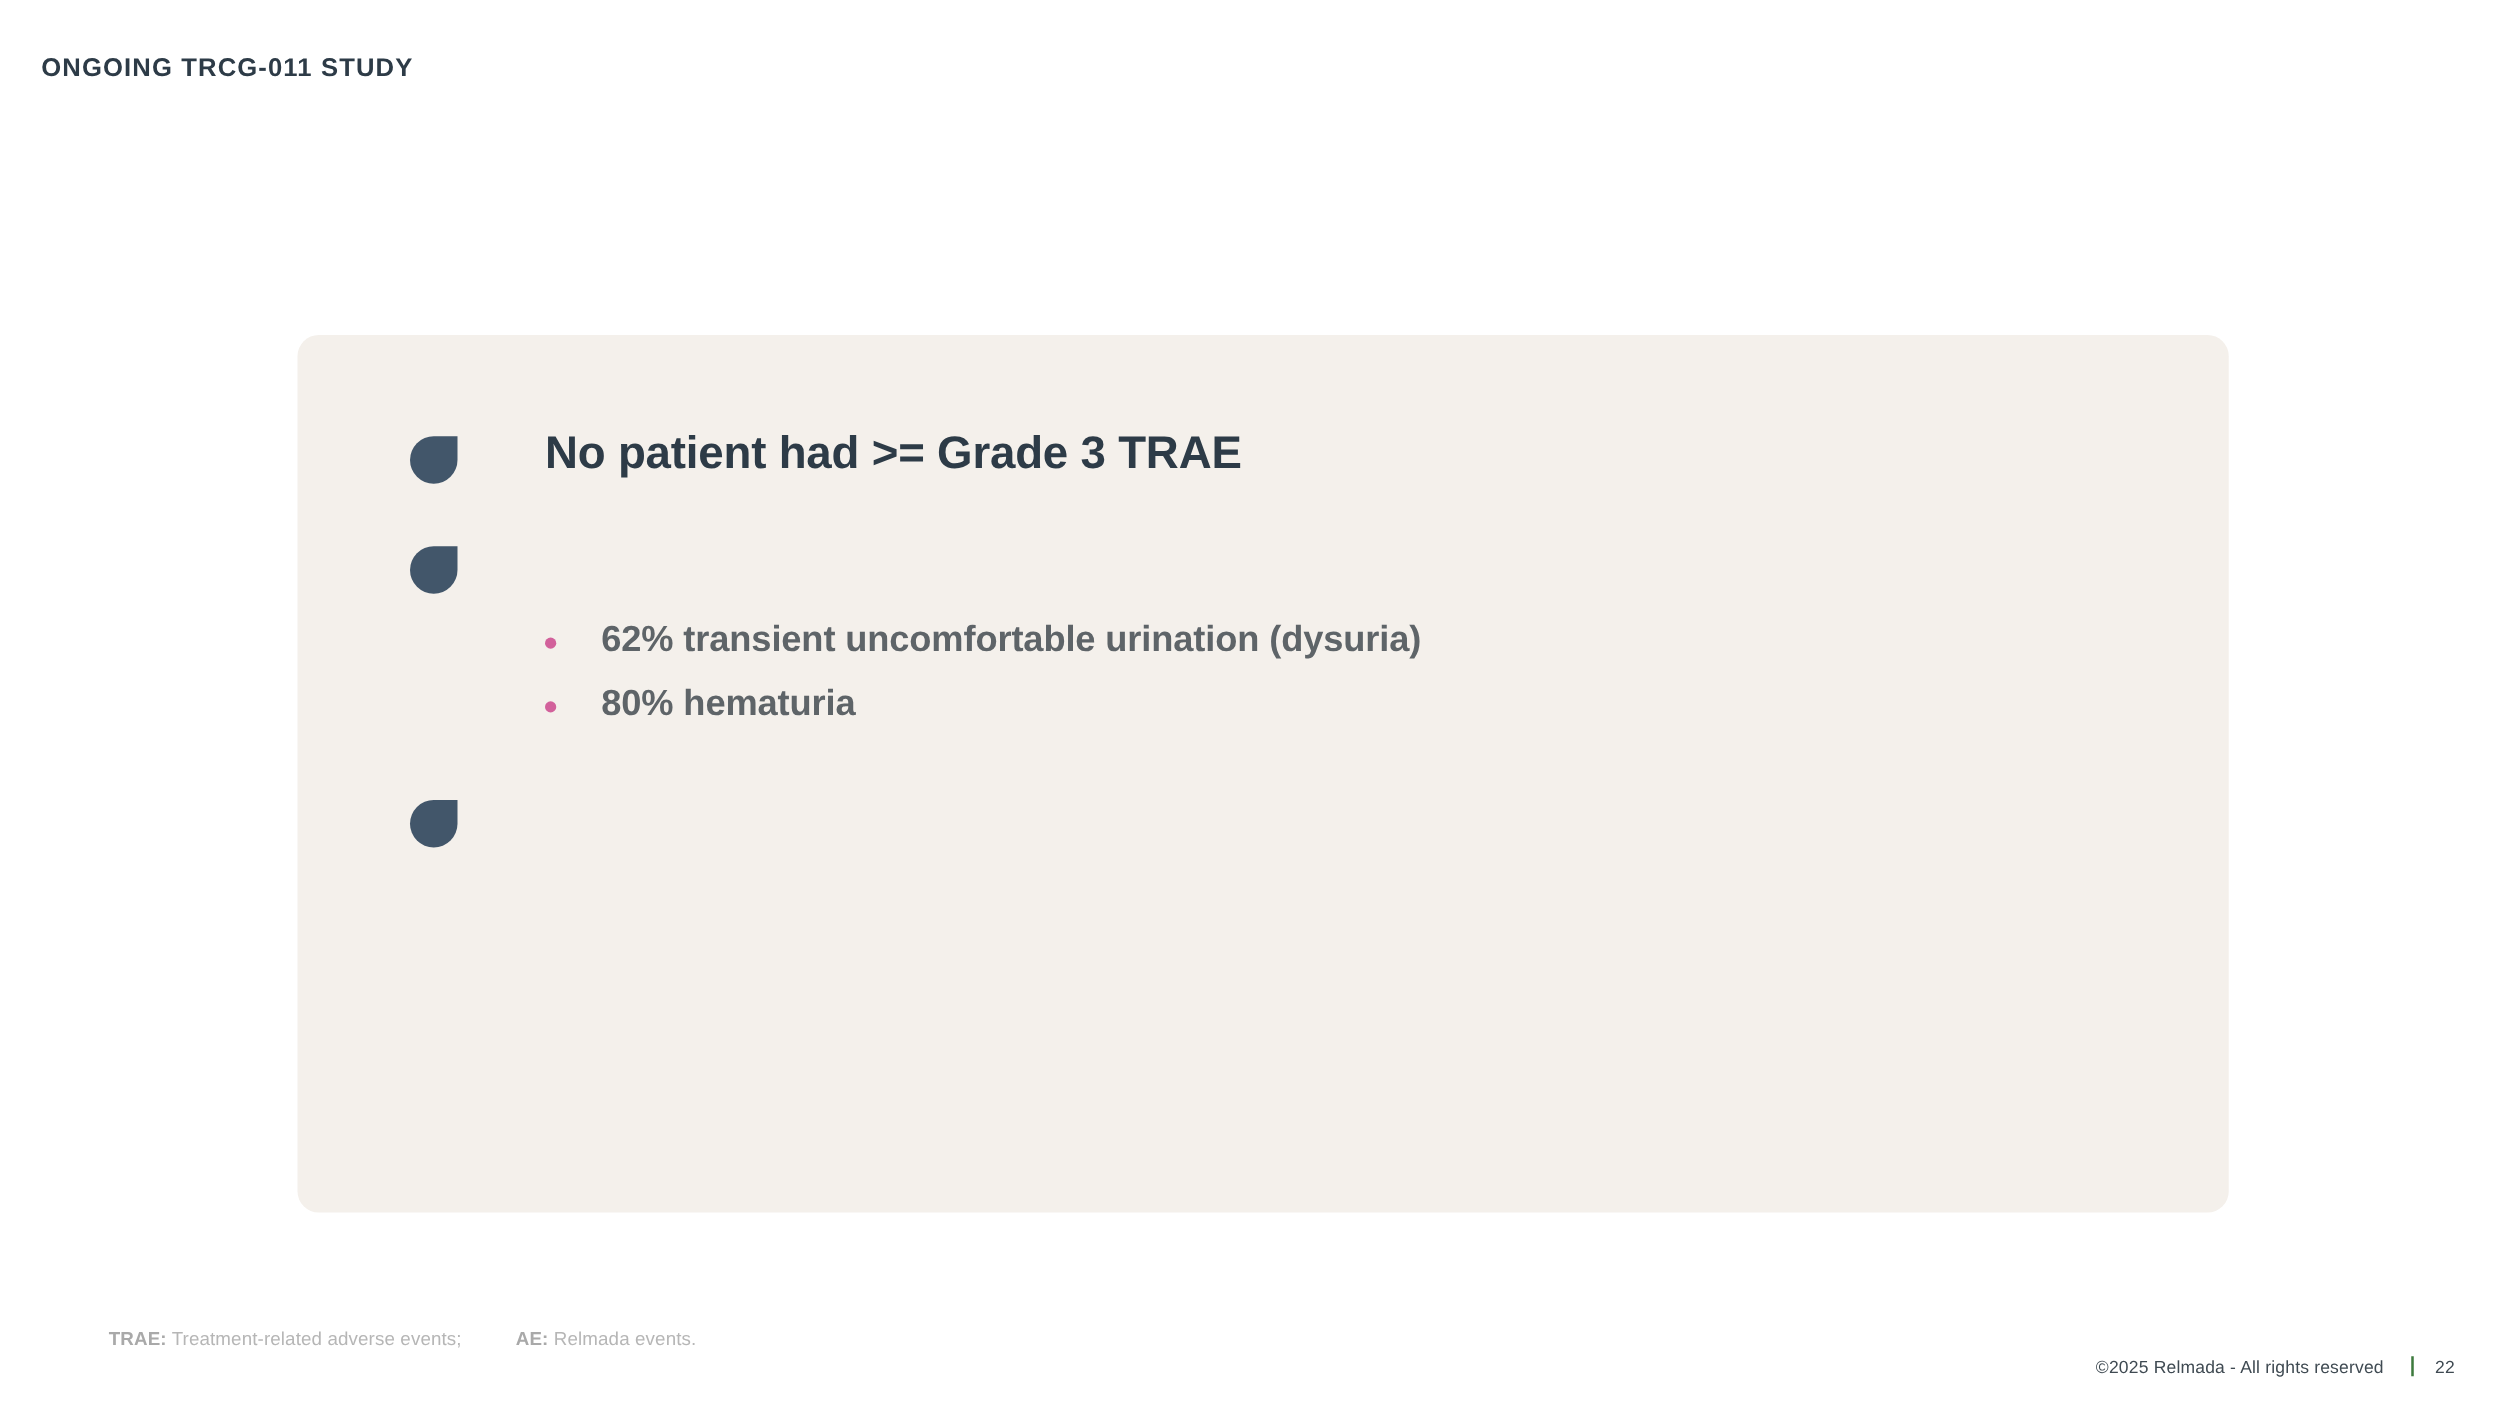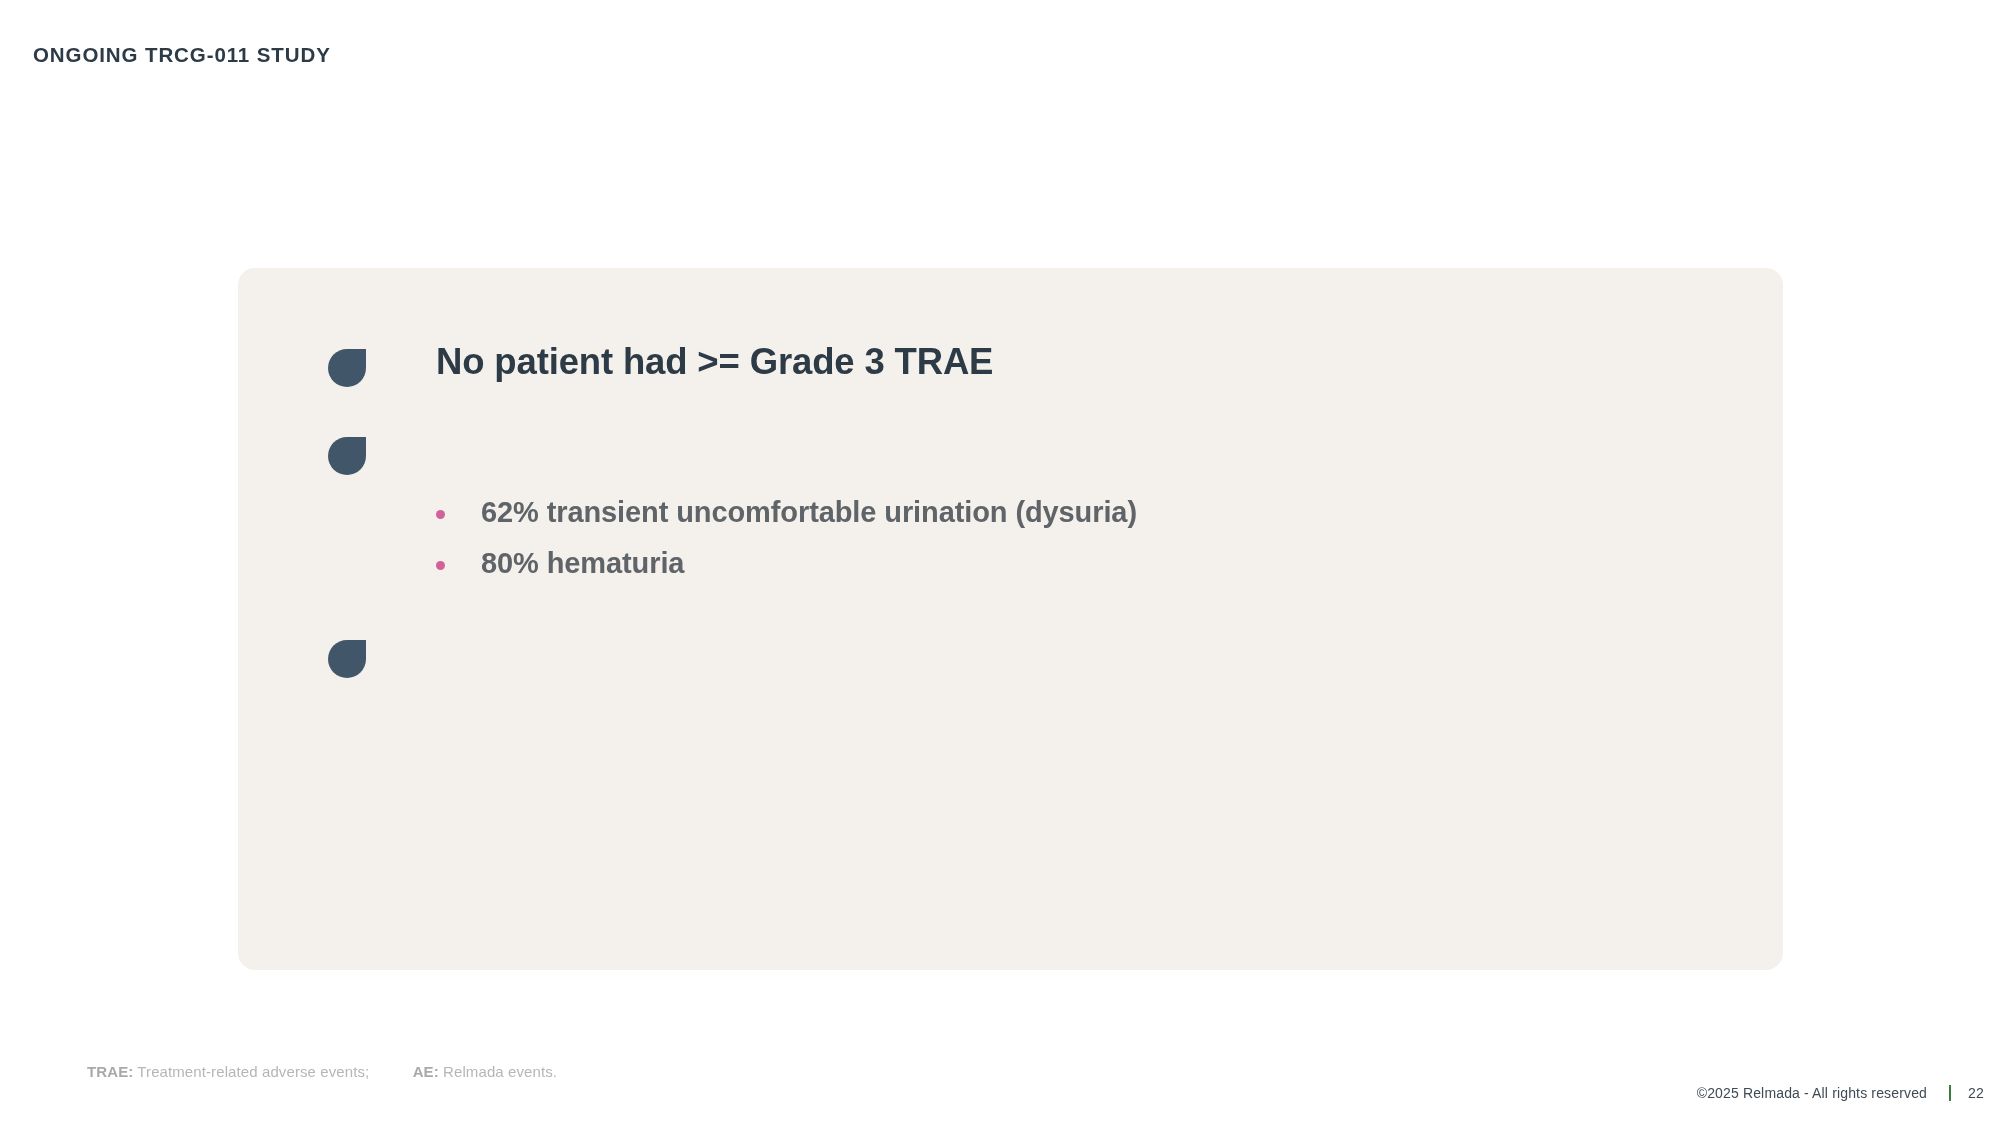--- a/index.html
+++ b/index.html
@@ -122,21 +122,21 @@
     font-size:15px;
     color:#b6b6b6;
     letter-spacing:0.1px;
     white-space:nowrap;
   }
   .footnote b { color:#a9a9a9; font-weight:bold;margin-left:39px; }
 
   
   .footer {
     position:absolute;
-    right:16px; top:1085px;
+    right:36px; top:1085px;
     display:flex;
     align-items:center;
     font-size:14px;
     color:#3f4a52;
     white-space:nowrap;
     margin-left:20px;
   }
   .footer-copy { letter-spacing:0.15px; }
   .footer-sep {
     width:2px; height:16px;

